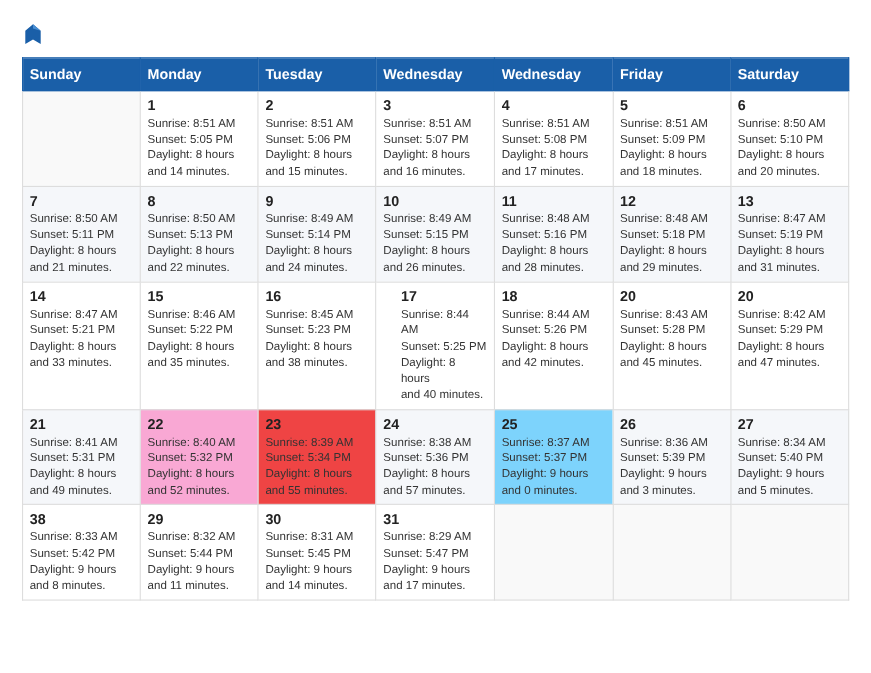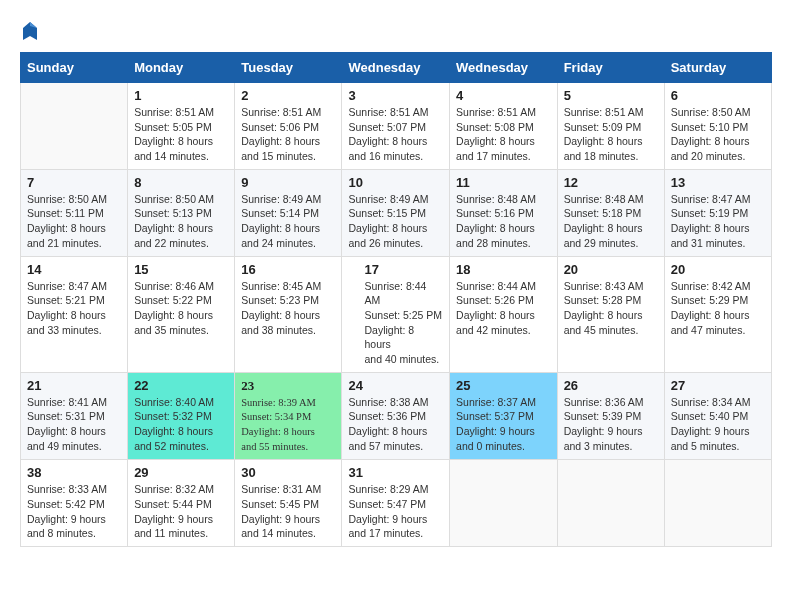--- a/index.html
+++ b/index.html
@@ -213,25 +213,25 @@
         <td style="background: rgb(255, 255, 255);">
           <span class="day-number">20</span>
           <div class="day-info">Sunrise: 8:42 AM<br>Sunset: 5:29 PM<br>Daylight: 8 hours<br>and 47 minutes.</div>
         </td>
       </tr>
       <tr>
         <td style="background: rgb(245, 247, 250);">
           <span class="day-number">21</span>
           <div class="day-info">Sunrise: 8:41 AM<br>Sunset: 5:31 PM<br>Daylight: 8 hours<br>and 49 minutes.</div>
         </td>
-        <td style="background: #5eead4;">
+        <td style="background: #f9a8d4;">
           <span class="day-number">22</span>
           <div class="day-info">Sunrise: 8:40 AM<br>Sunset: 5:32 PM<br>Daylight: 8 hours<br>and 52 minutes.</div>
         </td>
-        <td style="background: #86efac; font-family: Liberation Serif, serif;">
+        <td style="background: #ef4444;">
           <span class="day-number">23</span>
           <div class="day-info">Sunrise: 8:39 AM<br>Sunset: 5:34 PM<br>Daylight: 8 hours<br>and 55 minutes.</div>
         </td>
         <td style="background: rgb(245, 247, 250); margin-top: 40px;">
           <span class="day-number">24</span>
           <div class="day-info">Sunrise: 8:38 AM<br>Sunset: 5:36 PM<br>Daylight: 8 hours<br>and 57 minutes.</div>
         </td>
         <td style="background: #7dd3fc;">
           <span class="day-number">25</span>
           <div class="day-info">Sunrise: 8:37 AM<br>Sunset: 5:37 PM<br>Daylight: 9 hours<br>and 0 minutes.</div>

